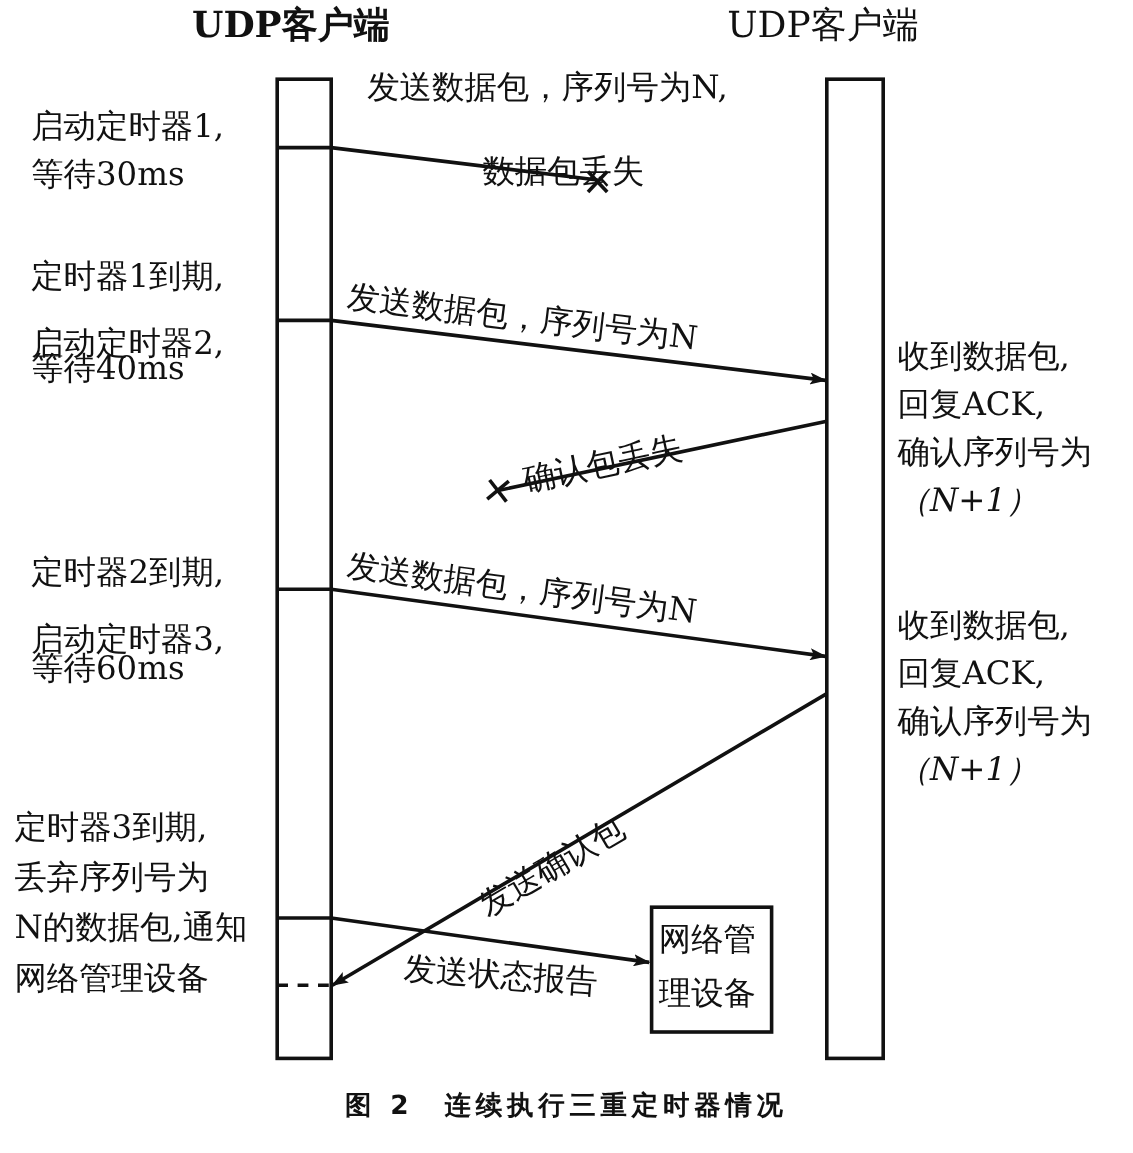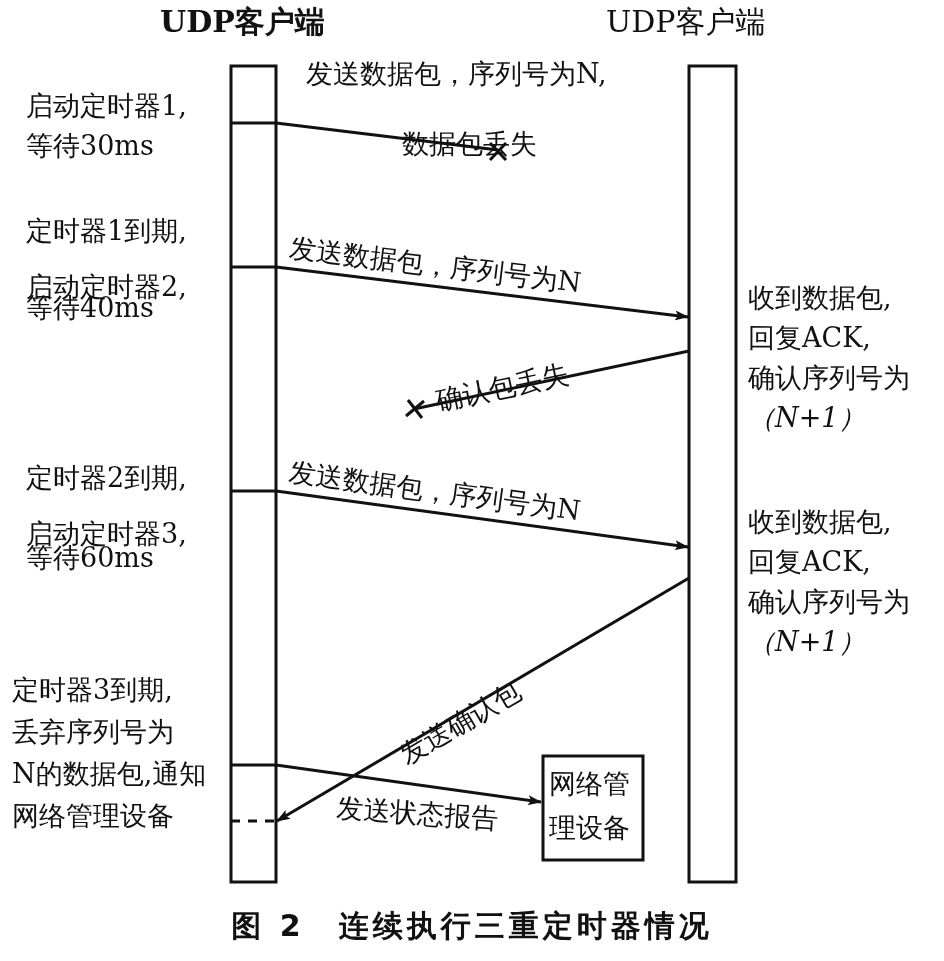--- a/index.html
+++ b/index.html
@@ -3,21 +3,21 @@
 <meta charset="utf-8">
 <style>
   html, body { margin: 0; padding: 0; background: #ffffff; }
   body { width: 944px; height: 961px; position: relative; overflow: hidden;
          font-family: "DejaVu Serif", "Liberation Serif", serif; color: #111; }
   #diagram { position: absolute; left: 0; top: 0; }
   .txt { position: absolute; font-size: 27px; line-height: 40px; white-space: nowrap; color: #111; }
   .hdr { font-size: 30px; line-height: 40px; }
   .caption { position: absolute; left: 0; width: 944px; top: 906px; text-align: center;
              font-family: "DejaVu Sans", "Liberation Sans", sans-serif; font-weight: bold;
-             font-size: 30px; letter-spacing: 4px; color: #111; }
+             font-size: 22px; letter-spacing: 4px; color: #111; }
   .rot { transform-origin: 0 0; }
   .ital { font-style: italic; }
 </style>
 </head>
 <body>
 
 <svg id="diagram" width="944" height="961" viewBox="0 0 944 961" xmlns="http://www.w3.org/2000/svg">
   <defs>
     <marker id="arrowhead" markerWidth="14" markerHeight="10" refX="13" refY="5" orient="auto" markerUnits="userSpaceOnUse">
       <path d="M0,0 L14,5 L0,10 L3,5 Z" fill="#111"></path>

